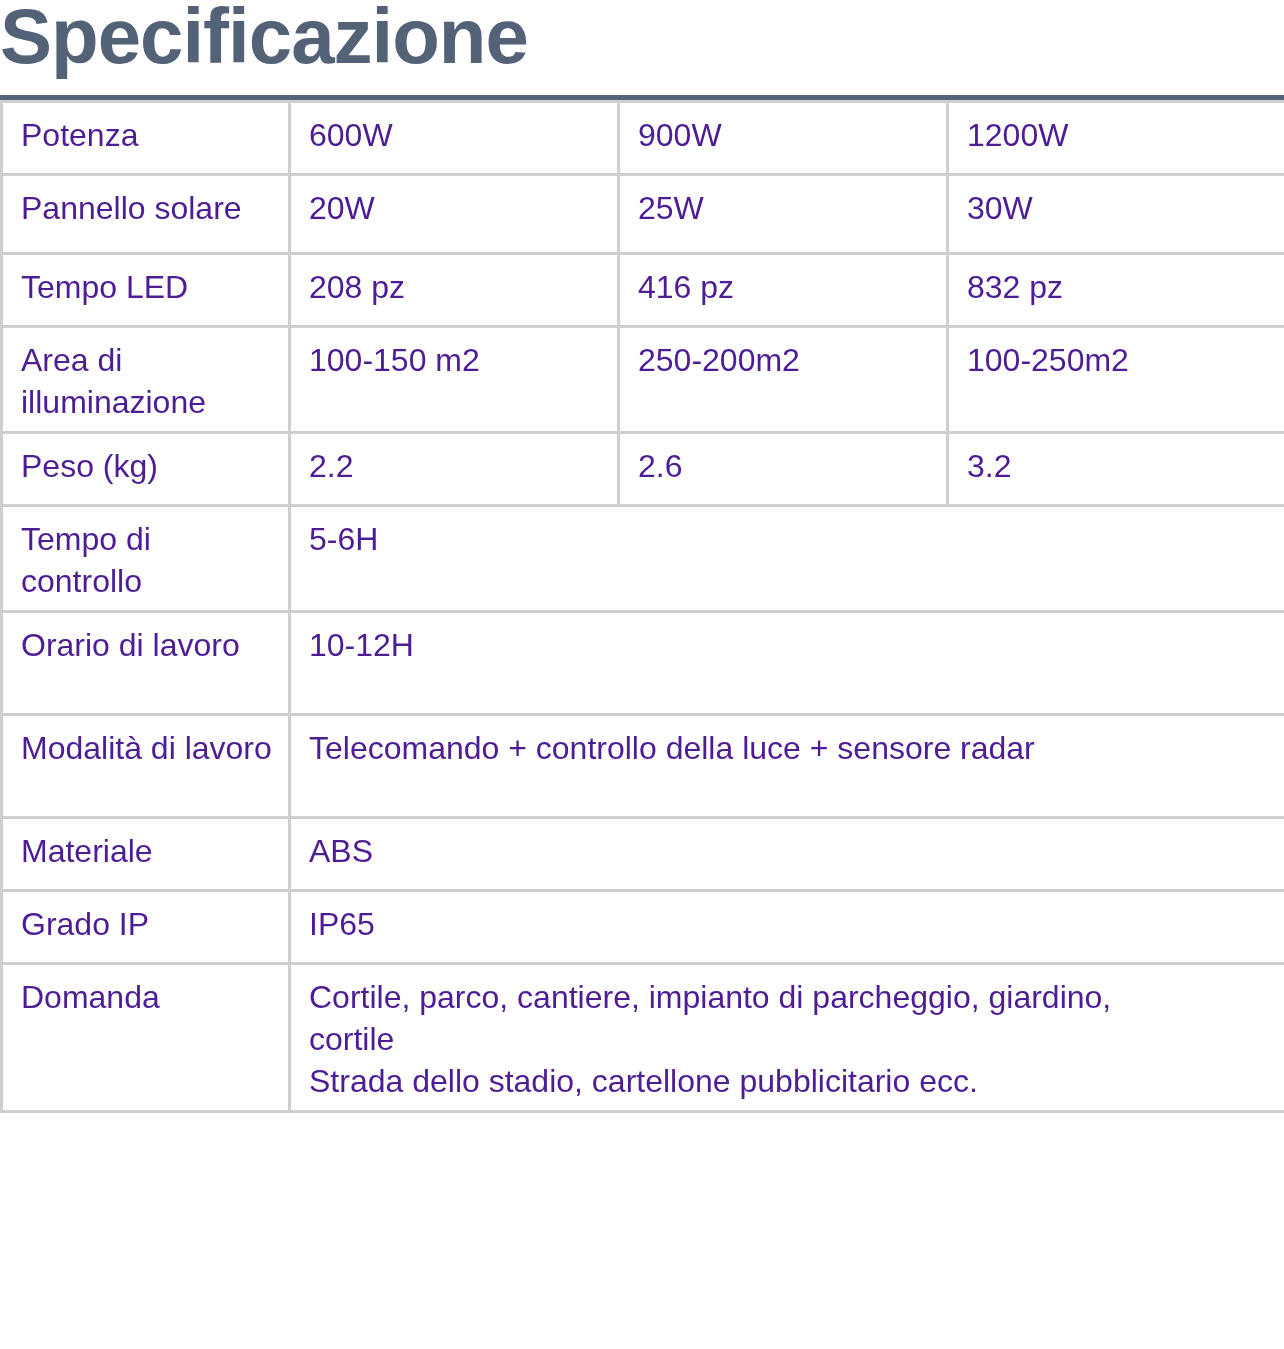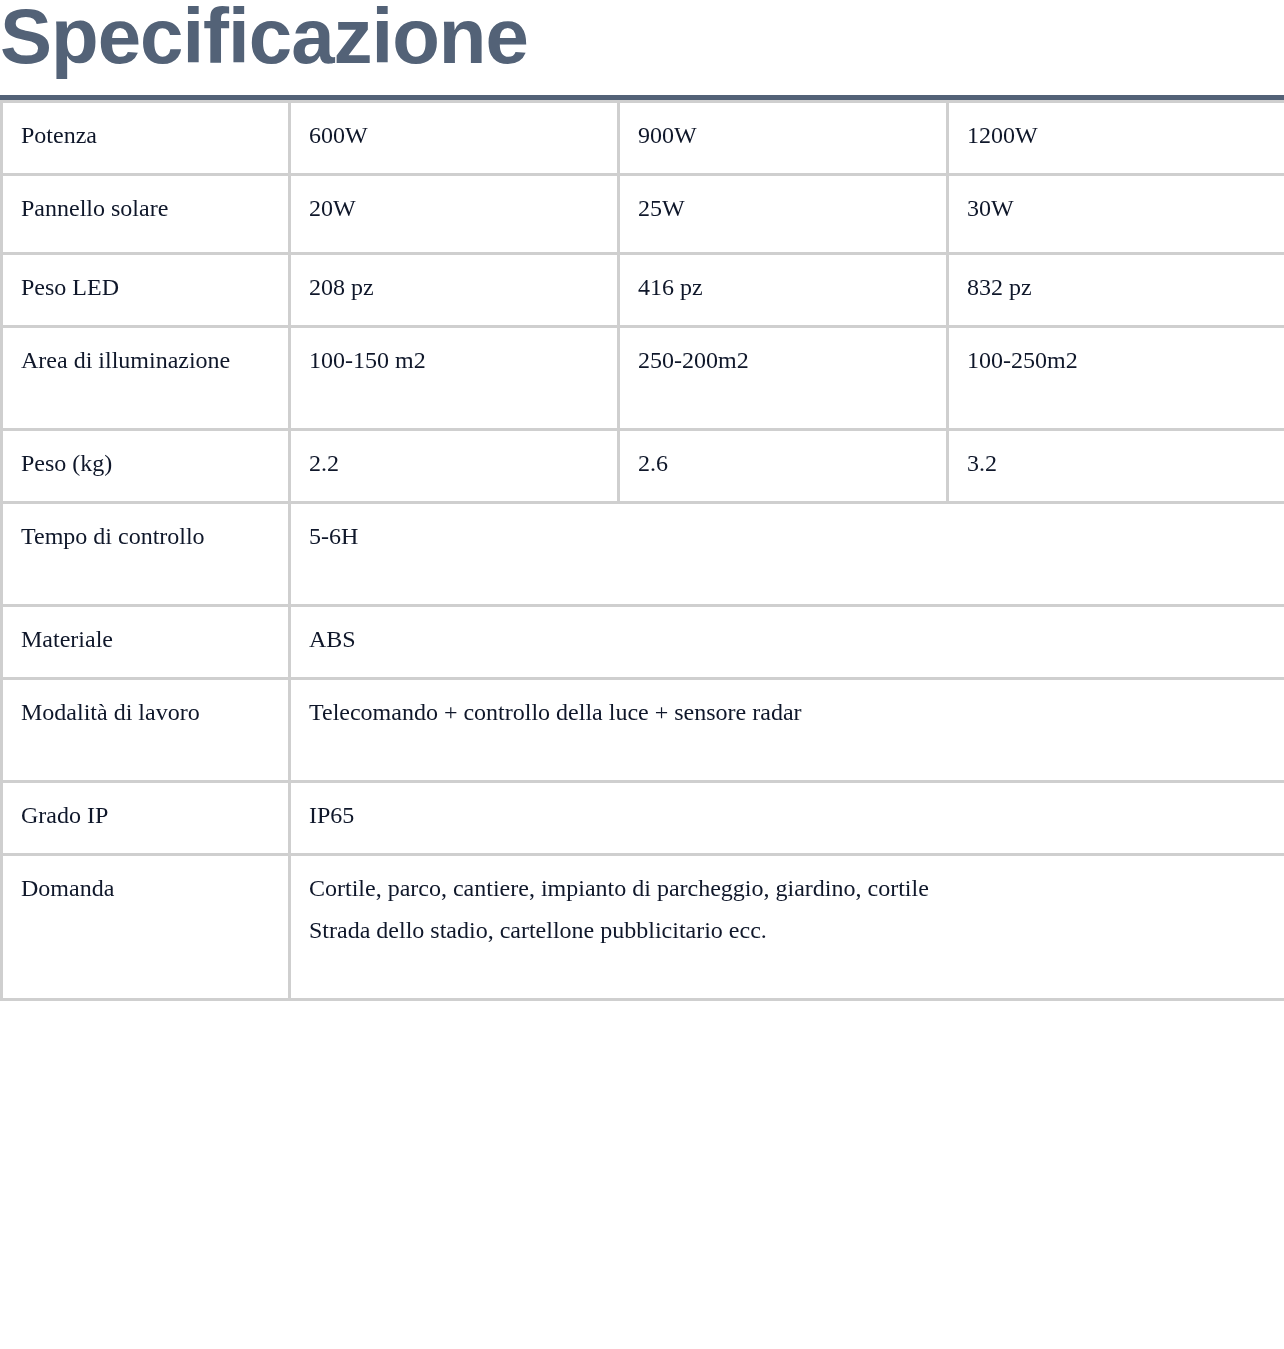--- a/index.html
+++ b/index.html
@@ -11,22 +11,22 @@
     font-family: "Liberation Sans", sans-serif;
   }
   .rule { position: absolute; left: 0; top: 95px; width: 1284px; height: 6px; background: #536277; }
   table {
     position: absolute; left: 0; top: 100px; width: 1284px;
     border-collapse: collapse; table-layout: fixed;
   }
   td {
     border: 3px solid #cfcfcf; vertical-align: top;
     padding: 11px 16px 8px 18px;
-    font-size: 24px; line-height: 42px; color: #0f172a;
-    font-family: Liberation Serif, serif; font-weight: 500;
+    font-size: 32px; line-height: 42px; color: #4c1d95;
+    font-family: Liberation Sans, sans-serif; font-weight: 500;
     word-wrap: break-word;
   }
   td.label { padding-left: 18px; }
   col.c0 { width: 288px; } col.c1 { width: 329px; } col.c2 { width: 329px; } col.c3 { width: 338px; }
 </style>
 </head>
 <body>
 
 <div class="title">Specificazione</div>
 <div class="rule"></div>
@@ -45,21 +45,21 @@
         <td>900W</td>
         <td>1200W</td>
       </tr>
       <tr style="height: 79px;">
         <td class="label">Pannello solare</td>
         <td>20W</td>
         <td>25W</td>
         <td>30W</td>
       </tr>
       <tr style="height: 73px;">
-        <td class="label">Peso LED</td>
+        <td class="label">Tempo LED</td>
         <td>208 pz</td>
         <td>416 pz</td>
         <td>832 pz</td>
       </tr>
       <tr style="height: 103px;">
         <td class="label">Area di illuminazione</td>
         <td>100-150 m2</td>
         <td>250-200m2</td>
         <td>100-250m2</td>
       </tr>
@@ -68,30 +68,36 @@
         <td>2.2</td>
         <td>2.6</td>
         <td>3.2</td>
       </tr>
       <tr style="height: 103px;">
         <td class="label">Tempo di controllo</td>
         <td colspan="3">
           <div>5-6H</div>
         </td>
       </tr>
-      <tr style="height: 73px;">
-        <td class="label">Materiale</td>
+      <tr style="height: 103px;">
+        <td class="label">Orario di lavoro</td>
         <td colspan="3">
-          <div>ABS</div>
+          <div>10-12H</div>
         </td>
       </tr>
       <tr style="height: 103px;">
         <td class="label">Modalità di lavoro</td>
         <td colspan="3">
           <div>Telecomando + controllo della luce + sensore radar</div>
+        </td>
+      </tr>
+      <tr style="height: 73px;">
+        <td class="label">Materiale</td>
+        <td colspan="3">
+          <div>ABS</div>
         </td>
       </tr>
       <tr style="height: 73px; margin-top: 32px;">
         <td class="label">Grado IP</td>
         <td colspan="3">
           <div>IP65</div>
         </td>
       </tr>
       <tr style="height: 145px;">
         <td class="label">Domanda</td>

